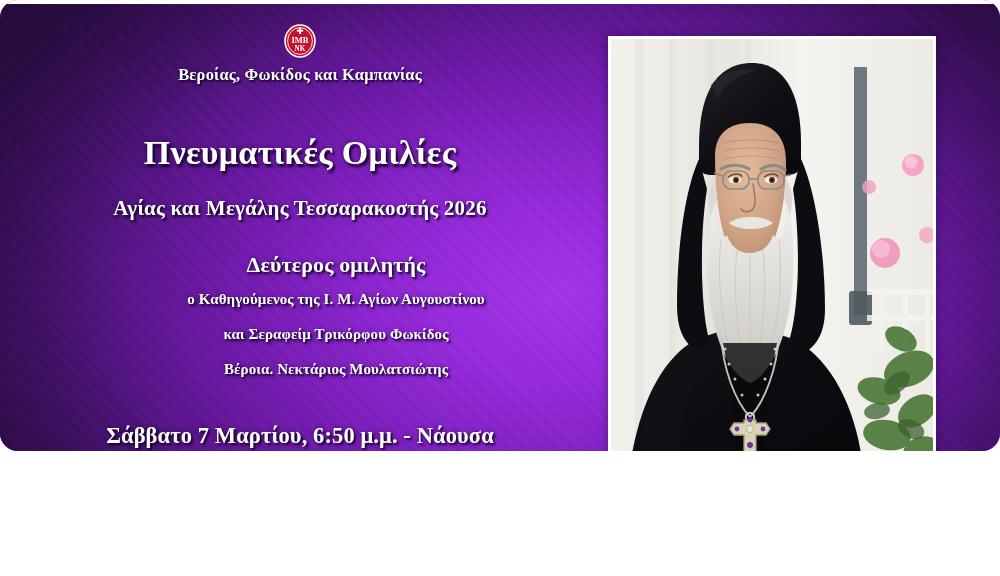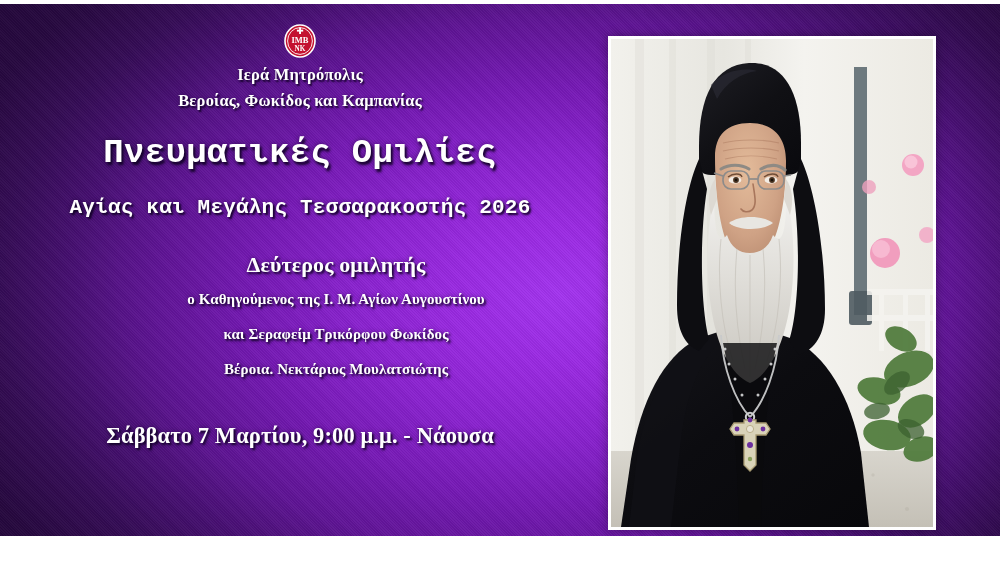--- a/index.html
+++ b/index.html
@@ -10,23 +10,24 @@
   body {
     width: 1000px;
     height: 576px;
     overflow: hidden;
     font-family: "Liberation Serif", "DejaVu Serif", serif;
   }
 
   #poster {
     position: relative;
     width: 1000px;
-    height: 536px;
+    height: 451px;
     background: #6d28d9;
     overflow: hidden;
+    border-radius: 18px;
   }
 
   
   .bg-panel {
     position: absolute;
     left: 0;
     top: 4px;
     width: 1000px;
     height: 559px;
     background:
@@ -108,21 +109,20 @@
     letter-spacing: 0.2px;
     text-shadow: 1.5px 1.5px 1.6px rgba(20,0,40,0.85),
                  0 0 3px rgba(20,0,40,0.5);
   }
 
   .title-block {
     position: absolute;
     left: 0;
     top: 128px;
     width: 600px;
-    font-family: Liberation Mono, monospace;
   }
   .title-main {
     font-size: 34px;
     font-weight: bold;
     line-height: 42px;
     letter-spacing: 0.3px;
     text-shadow: 2px 2.5px 2.5px rgba(15,0,35,0.9),
                  0 0 5px rgba(15,0,35,0.55);
   }
   .title-sub {
@@ -222,38 +222,37 @@
           <rect x="16.9" y="9.7" width="6.3" height="1.9" fill="#ffffff"></rect>
 
           <text x="20" y="23.2" font-family="'Liberation Serif',serif" font-size="8.5" font-weight="bold" fill="#ffffff" text-anchor="middle">ΙΜΒ</text>
 
           <text x="20" y="31.4" font-family="'Liberation Serif',serif" font-size="7.2" font-weight="bold" fill="#ffffff" text-anchor="middle">ΝΚ</text>
         </svg>
       </span>
     </div>
 
     <div class="org-lines">
-      <div class="org-line">Ιερά Μητρόπολις</div>
       <div class="org-line">Βεροίας, Φωκίδος και Καμπανίας</div>
     </div>
 
     <div class="title-block">
       <div class="title-main">Πνευματικές Ομιλίες</div>
       <div class="title-sub">Αγίας και Μεγάλης Τεσσαρακοστής 2026</div>
     </div>
 
     <div class="speaker-block">
       <div class="speaker-line lead">Δεύτερος ομιλητής</div>
       <div class="speaker-line">ο Καθηγούμενος της Ι. Μ. Αγίων Αυγουστίνου</div>
       <div class="speaker-line">και Σεραφείμ Τρικόρφου Φωκίδος</div>
       <div class="speaker-line">Βέροια. Νεκτάριος Μουλατσιώτης</div>
     </div>
 
     <div class="dates-block">
-      <div class="date-line">Σάββατο 7 Μαρτίου, 9:00 μ.μ. - Νάουσα</div>
+      <div class="date-line">Σάββατο 7 Μαρτίου, 6:50 μ.μ. - Νάουσα</div>
     </div>
 
   </div>
 
   <div class="photo-frame">
     <div class="photo">
       <svg viewBox="0 0 322 488" preserveAspectRatio="xMidYMid slice" xmlns="http://www.w3.org/2000/svg">
         <defs>
           <linearGradient id="wallG" x1="0" y1="0" x2="1" y2="0">
             <stop offset="0" stop-color="#f2f1ec"></stop>

